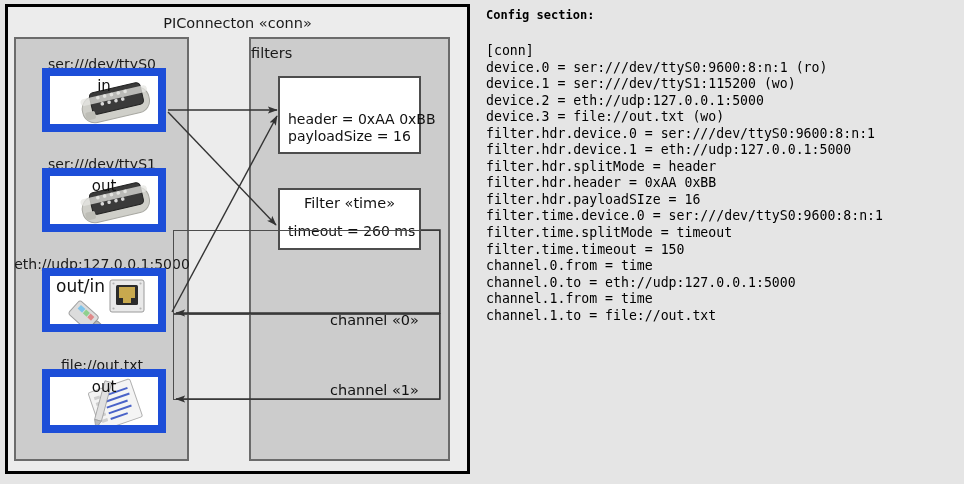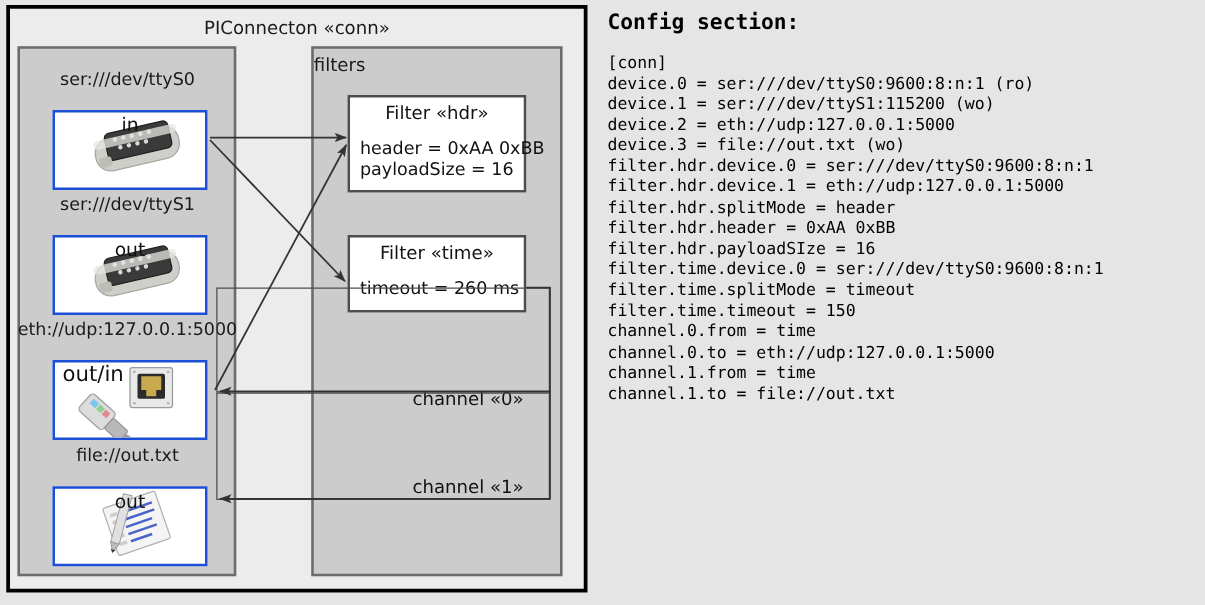--- a/index.html
+++ b/index.html
@@ -21,22 +21,22 @@
     font-size:14.5px;color:#1a1a1a;}
 
   #devices-group{left:14px;top:37px;width:175px;height:424px;}
   #filters-group{left:249px;top:37px;width:201px;height:424px;}
 
   
   .dev-item{position:absolute;}
   .dev-label{position:absolute;left:0;top:0;width:100%;text-align:center;
     font-size:14px;color:#1a1a1a;white-space:nowrap;}
   .dev-label.wide{left:-13px;width:calc(100% + 26px);}
-  .dev-box{position:absolute;left:0;top:32px;width:124px;height:64px;
-    background:#ffffff;border:2px solid #1d4ed8;box-sizing:border-box;
+  .dev-box{position:absolute;left:0;top:12px;width:124px;height:64px;
+    background:#ffffff;border:8px solid #1d4ed8;box-sizing:border-box;
     overflow:hidden;}
   .dev-dir{position:absolute;left:0;top:1px;width:100%;text-align:center;
     font-size:15px;color:#111;z-index:3;}
   .dev-dir.left{text-align:left;left:6px;width:auto;font-size:17px;top:0px;}
 
   .icon-holder{position:absolute;left:0;top:0;width:100%;height:100%;}
 
   
   .filter-box{position:absolute;background:#fff;border:2px solid #4d4d4d;
     box-sizing:border-box;}
@@ -49,21 +49,21 @@
   .channel-rect{position:absolute;border:1.5px solid #4d4d4d;box-sizing:border-box;
     background:transparent;}
   .channel-label{position:absolute;font-size:14.5px;color:#111;white-space:nowrap;}
 
   
   #wires{position:absolute;left:0;top:0;width:482px;height:484px;
     pointer-events:none;}
 
   
   #config-panel{position:absolute;left:482px;top:0;width:482px;height:484px;}
-  .config-heading{position:absolute;left:4px;top:8px;font-size:17px;
+  .config-heading{position:absolute;left:4px;top:8px;font-size:12px;
     font-weight:bold;color:#000;
     font-family:"DejaVu Sans Mono","Liberation Mono",monospace;}
   .config-body{position:absolute;left:4px;top:43px;
     font-family:"DejaVu Sans Mono","Liberation Mono",monospace;
     font-size:13.2px;line-height:16.55px;color:#000;white-space:pre;}
   .config-body div{white-space:pre;}
 </style>
 </head>
 <body>
 
@@ -189,21 +189,20 @@
               <polygon points="0,40 7,40 3.5,48" fill="#bdbdbd" stroke="#9f9f9f" stroke-width="0.8"></polygon>
               <polygon points="1.5,45.5 5.5,45.5 3.5,48" fill="#3a3a3a"></polygon>
             </g>
           </g>
         </svg>
       </div>
     </div>
   </div>
 
   <div class="filter-box" style="left:278px;top:76px;width:143px;height:78px;">
-    <div class="filter-title">Filter «hdr»</div>
     <div class="filter-attr" style="top:33px;">header = 0xAA 0xBB</div>
     <div class="filter-attr" style="top:50px;">payloadSize = 16</div>
   </div>
 
   <div class="filter-box" style="left:278px;top:188px;width:143px;height:62px;">
     <div class="filter-title">Filter «time»</div>
     <div class="filter-attr" style="top:33px;">timeout = 260 ms</div>
   </div>
 
   <div class="channel-rect" style="left:173px;top:230px;width:267px;height:84px;"></div>

